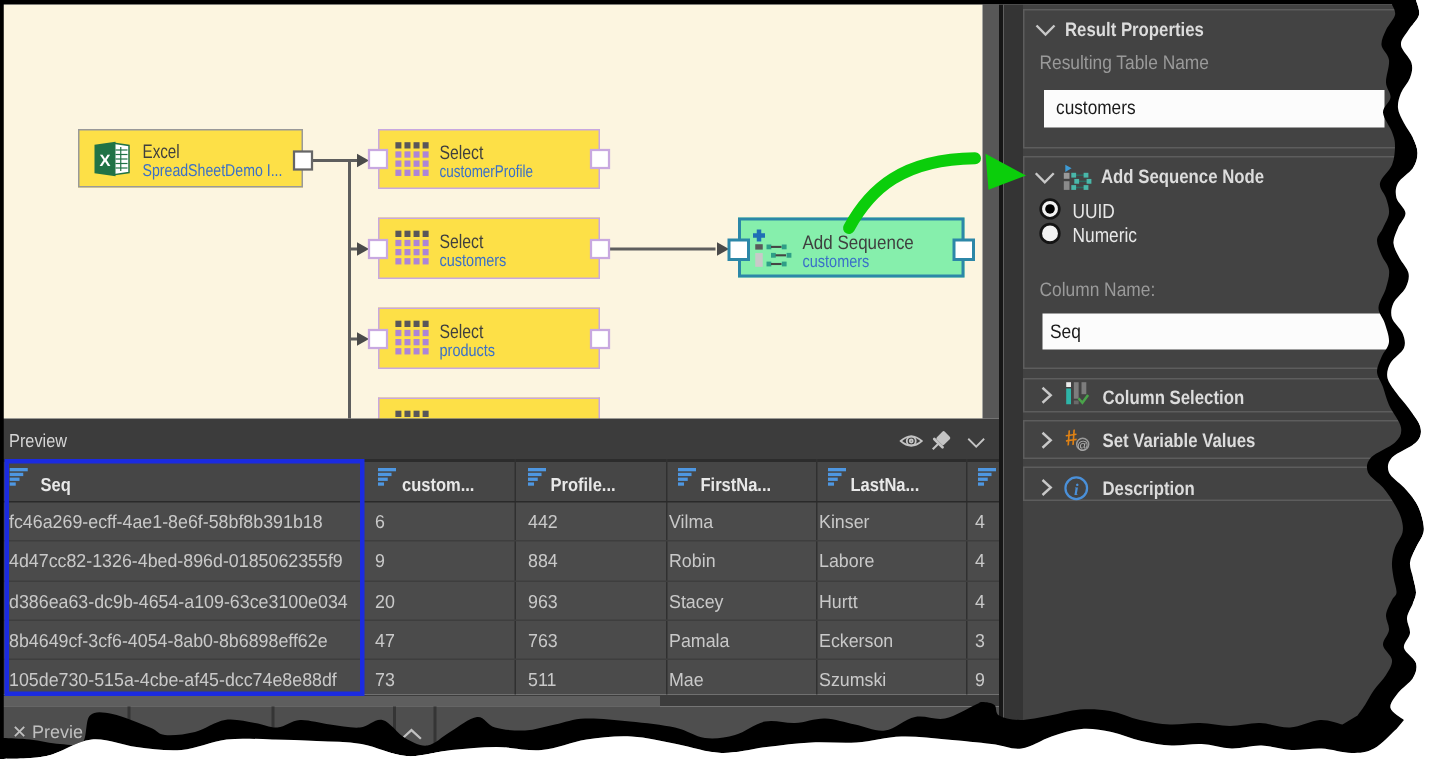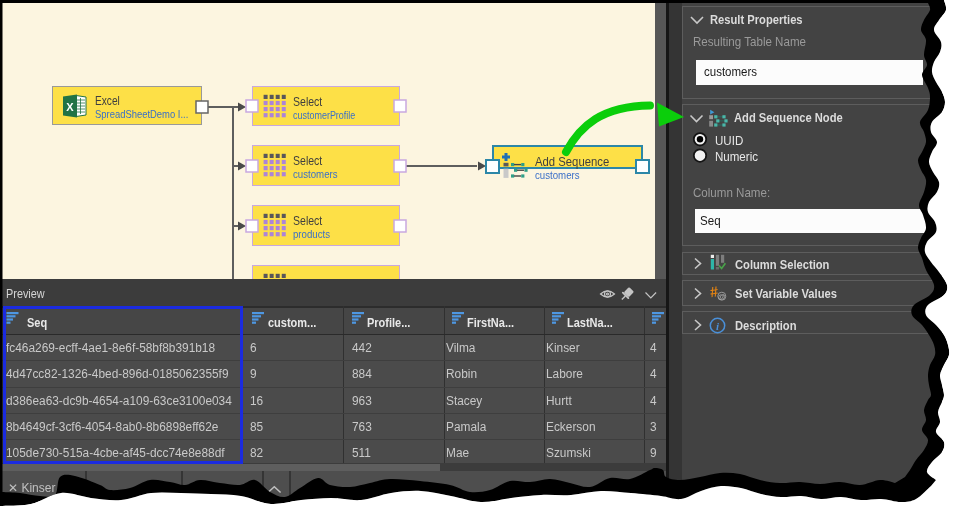--- a/index.html
+++ b/index.html
@@ -54,21 +54,21 @@
 </div>
 <div class="node" style="left:252px;top:145px;width:148px;height:41px;border:1px solid #c8a8e0;">
   <div class="t1" style="left:40px;top:7px;transform:scaleX(0.81);">Select</div>
   <div class="t2" style="left:40px;top:22px;transform:scaleX(0.84);">customers</div>
 </div>
 <div class="node" style="left:252px;top:205px;width:148px;height:41px;border:1px solid #c8a8e0;">
   <div class="t1" style="left:40px;top:7px;transform:scaleX(0.81);">Select</div>
   <div class="t2" style="left:40px;top:22px;transform:scaleX(0.84);">products</div>
 </div>
 <div class="node" style="left:252px;top:265px;width:148px;height:14px;border:1px solid #c8a8e0;border-bottom:none;"></div>
-<div class="node" style="left:492px;top:145px;width:151px;height:24px;border:2px solid #2c87a8;background:#fde047;">
+<div class="node" style="left:492px;top:145px;width:151px;height:40px;border:2px solid #2c87a8;background:#86efac;">
   <div class="t1" style="left:41px;top:7px;transform:scaleX(0.87);">Add Sequence</div>
   <div class="t2" style="left:41px;top:22px;transform:scaleX(0.84);">customers</div>
 </div>
 
 <div class="sect" style="left:682px;top:6px;width:259px;height:93px;"></div>
 <div class="stitle" style="left:710px;top:12px;">Result Properties</div>
 <div class="slabel" style="left:693px;top:33.5px;">Resulting Table Name</div>
 <div class="sinput" style="left:696px;top:60px;width:227px;height:25px;padding:4px 0 0 8px;"><span style="display:inline-block;transform:scaleX(0.885);transform-origin:0 50%;">customers</span></div>
 
 <div class="sect" style="left:682px;top:104px;width:259px;height:142px;"></div>
@@ -107,23 +107,23 @@
 <div class="hsep" style="top:413px;"></div>
 <div class="hsep" style="top:439px;"></div>
 
 <div class="cell" style="left:6px;top:341px;">fc46a269-ecff-4ae1-8e6f-58bf8b391b18</div>
 <div class="cell" style="left:6px;top:367px;">4d47cc82-1326-4bed-896d-0185062355f9</div>
 <div class="cell" style="left:6px;top:394px;">d386ea63-dc9b-4654-a109-63ce3100e034</div>
 <div class="cell" style="left:6px;top:420px;">8b4649cf-3cf6-4054-8ab0-8b6898eff62e</div>
 <div class="cell" style="left:6px;top:446px;">105de730-515a-4cbe-af45-dcc74e8e88df</div>
 <div class="cell" style="left:250px;top:341px;">6</div>
 <div class="cell" style="left:250px;top:367px;">9</div>
-<div class="cell" style="left:250px;top:394px;">16</div>
-<div class="cell" style="left:250px;top:420px;">85</div>
-<div class="cell" style="left:250px;top:446px;">82</div>
+<div class="cell" style="left:250px;top:394px;">20</div>
+<div class="cell" style="left:250px;top:420px;">47</div>
+<div class="cell" style="left:250px;top:446px;">73</div>
 <div class="cell" style="left:352px;top:341px;">442</div>
 <div class="cell" style="left:352px;top:367px;">884</div>
 <div class="cell" style="left:352px;top:394px;">963</div>
 <div class="cell" style="left:352px;top:420px;">763</div>
 <div class="cell" style="left:352px;top:446px;">511</div>
 <div class="cell" style="left:446px;top:341px;">Vilma</div>
 <div class="cell" style="left:446px;top:367px;">Robin</div>
 <div class="cell" style="left:446px;top:394px;">Stacey</div>
 <div class="cell" style="left:446px;top:420px;">Pamala</div>
 <div class="cell" style="left:446px;top:446px;">Mae</div>
@@ -138,21 +138,21 @@
 <div class="cell" style="left:650px;top:420px;">3</div>
 <div class="cell" style="left:650px;top:446px;">9</div>
 
 <div class="abs" id="hscroll"></div>
 <div class="abs" id="hthumb"></div>
 <div class="abs" id="tabbar"></div>
 <div class="tabsep" style="left:85px;"></div>
 <div class="tabsep" style="left:181px;"></div>
 <div class="tabsep" style="left:262px;"></div>
 <div class="tabsep" style="left:289px;"></div>
-<div class="tabtxt" style="left:8px;top:481px;">✕ Kinser</div>
+<div class="tabtxt" style="left:8px;top:481px;">✕ Previe</div>
 
 <div class="tabtxt" style="left:336px;top:491px;">r Fl</div>
 
 <div class="abs" id="bluebox"></div>
 
 <svg class="abs" style="left:0;top:0;" width="962" height="519" viewBox="0 0 962 519">
 
   <g stroke="#5e5e5e" stroke-width="2" fill="none">
     <path d="M208,107 H233 V279"></path>
     <path d="M233,107 H239"></path>

